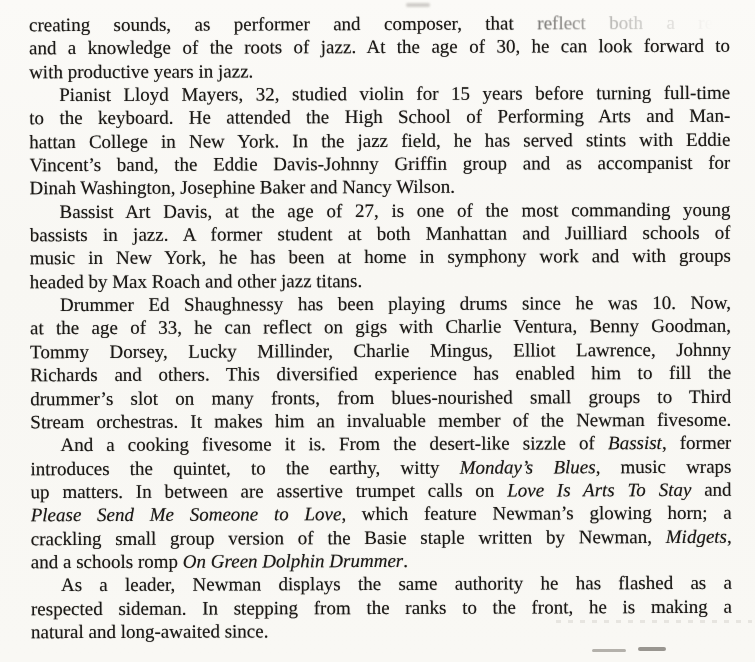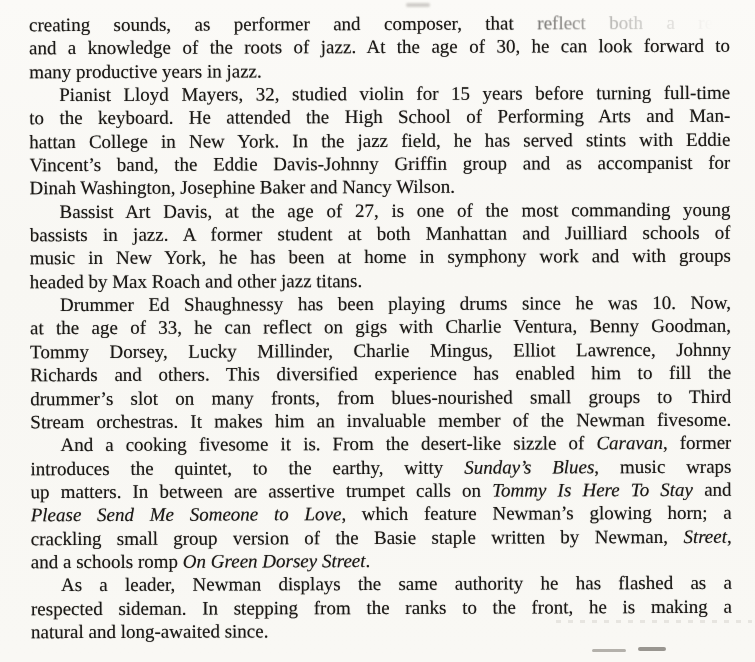--- a/index.html
+++ b/index.html
@@ -68,42 +68,42 @@
     filter: blur(0.6px); border-radius: 2px;
   }
 </style>
 </head>
 <body>
 
 <div class="paper">
   <div class="text-block">
       <div class="line just"><span>creating sounds, as performer and composer, that </span><span class="fade">reflect both a resp</span></div>
       <div class="line just"><span>and a knowledge of the roots of jazz. At the age of 30, he can look forward to</span></div>
-      <div class="line"><span>many productive years in jazz.</span></div>
+      <div class="line"><span>with productive years in jazz.</span></div>
       <div class="line indent just"><span>Pianist Lloyd Mayers, 32, studied violin for 15 years before turning full-time</span></div>
       <div class="line just"><span>to the keyboard. He attended the High School of Performing Arts and Man-</span></div>
       <div class="line just"><span>hattan College in New York. In the jazz field, he has served stints with Eddie</span></div>
       <div class="line just"><span>Vincent’s band, the Eddie Davis-Johnny Griffin group and as accompanist for</span></div>
       <div class="line"><span>Dinah Washington, Josephine Baker and Nancy Wilson.</span></div>
       <div class="line indent just"><span>Bassist Art Davis, at the age of 27, is one of the most commanding young</span></div>
       <div class="line just"><span>bassists in jazz. A former student at both Manhattan and Juilliard schools of</span></div>
       <div class="line just"><span>music in New York, he has been at home in symphony work and with groups</span></div>
       <div class="line"><span>headed by Max Roach and other jazz titans.</span></div>
       <div class="line indent just"><span>Drummer Ed Shaughnessy has been playing drums since he was 10. Now,</span></div>
       <div class="line just"><span>at the age of 33, he can reflect on gigs with Charlie Ventura, Benny Goodman,</span></div>
       <div class="line just"><span>Tommy Dorsey, Lucky Millinder, Charlie Mingus, Elliot Lawrence, Johnny</span></div>
       <div class="line just"><span>Richards and others. This diversified experience has enabled him to fill the</span></div>
       <div class="line just"><span>drummer’s slot on many fronts, from blues-nourished small groups to Third</span></div>
       <div class="line just"><span>Stream orchestras. It makes him an invaluable member of the Newman fivesome.</span></div>
-      <div class="line indent just"><span>And a cooking fivesome it is. From the desert-like sizzle of </span><i>Caravan</i><span>, former</span></div>
-      <div class="line just"><span>introduces the quintet, to the earthy, witty </span><i>Sunday’s Blues</i><span>, music wraps</span></div>
-      <div class="line just"><span>up matters. In between are assertive trumpet calls on </span><i>Tommy Is Here To Stay</i><span> and</span></div>
+      <div class="line indent just"><span>And a cooking fivesome it is. From the desert-like sizzle of </span><i>Bassist</i><span>, former</span></div>
+      <div class="line just"><span>introduces the quintet, to the earthy, witty </span><i>Monday’s Blues</i><span>, music wraps</span></div>
+      <div class="line just"><span>up matters. In between are assertive trumpet calls on </span><i>Love Is Arts To Stay</i><span> and</span></div>
       <div class="line just"><i>Please Send Me Someone to Love</i><span>, which feature Newman’s glowing horn; a</span></div>
-      <div class="line just"><span>crackling small group version of the Basie staple written by Newman, </span><i>Street</i><span>,</span></div>
-      <div class="line"><span>and a schools romp </span><i>On Green Dorsey Street</i><span>.</span></div>
+      <div class="line just"><span>crackling small group version of the Basie staple written by Newman, </span><i>Midgets</i><span>,</span></div>
+      <div class="line"><span>and a schools romp </span><i>On Green Dolphin Drummer</i><span>.</span></div>
       <div class="line indent just"><span>As a leader, Newman displays the same authority he has flashed as a</span></div>
       <div class="line just"><span>respected sideman. In stepping from the ranks to the front, he is making a</span></div>
       <div class="line"><span>natural and long-awaited since.</span></div>
     </div>
   <div class="artifact smudge-top"></div>
   <div class="artifact speckle-row"></div>
   <div class="artifact dash-a"></div>
   <div class="artifact dash-b"></div>
 </div>
 

